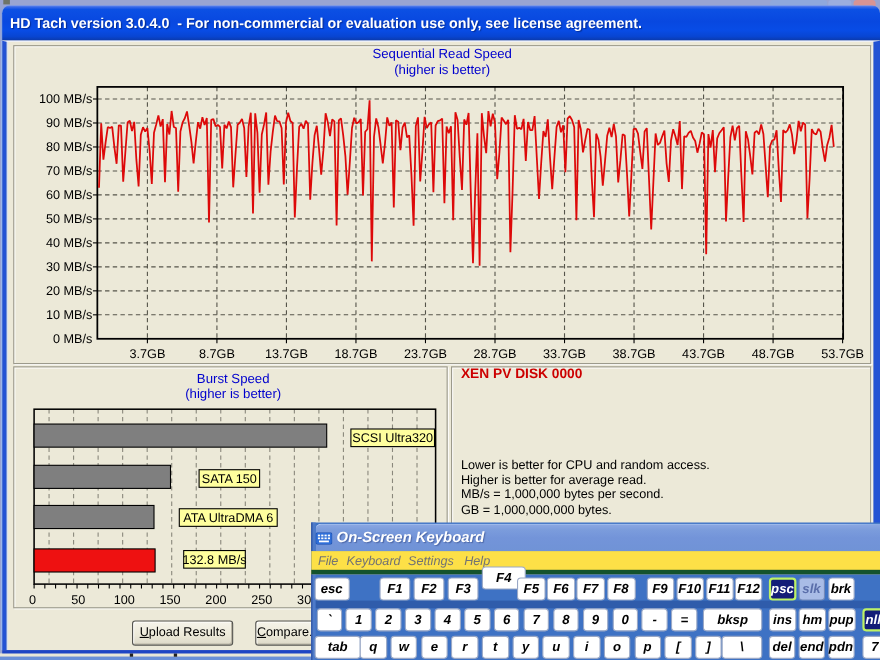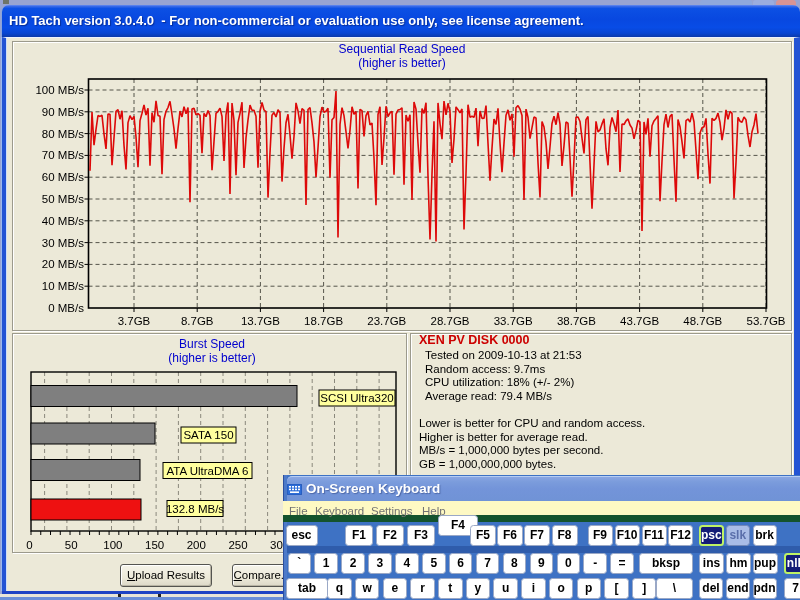--- a/index.html
+++ b/index.html
@@ -10,25 +10,25 @@
  border-left:4px solid #2353d4;border-right:6px solid #2353d4;border-top:1px solid #eef2fc;}
 #tbar{box-shadow:-1px 0 0 #8aa4dc}
 #body{box-shadow:-1px 0 0 #9cb8ec,inset 1px 0 0 #cfdef8}
 #bot{position:absolute;left:0;top:585.5px;width:798px;height:3px;background:#1e44c4}
 .panel{position:absolute;border:1px solid #9c9a8c;box-shadow:inset 1px 1px 0 #fff, 1px 1px 0 #fff;background:#ece9d8}
 .bluet{color:#0000cd;font-size:12px;text-align:center}
 .infotext{position:absolute;font-size:11.5px;color:#000;line-height:13.7px;white-space:pre}
 .btn{position:absolute;height:23px;background:linear-gradient(180deg,#f6f4ea,#ece9d8 60%,#dcd8c8);border:1px solid #545450;border-radius:3px;box-shadow:inset 1px 1px 0 #fff,inset -1px -1px 0 #b8b4a4;font-size:11.5px;color:#000;text-align:center;line-height:21px}
 .btn u{text-decoration:underline}
 
-#osk{position:absolute;left:283px;top:475px;width:517px;height:125px;background:#3e72c4;}
+#osk{position:absolute;left:283px;top:475px;width:517px;height:125px;background:#3e72c4;font-style:italic;}
 #oskbrd{position:absolute;left:0;top:0;width:4px;height:125px;background:#4d7ac9;border-left:1px solid #2c4f9e}
 #osktb{position:absolute;left:4px;top:1px;width:513px;height:25px;background:linear-gradient(180deg,#8aa6e2 0%,#7b9cdc 20%,#7394d9 50%,#7093d6 100%);border-radius:5px 0 0 0;border-top:1px solid #b6cdf4}
 #osktb .t{position:absolute;left:19px;top:4px;color:#fff;font-weight:bold;font-size:13.5px;text-shadow:1px 1px 1px rgba(40,60,120,.5)}
-#oskmenu{position:absolute;left:0px;top:26px;width:517px;height:21px;background:#fef9c3;border-bottom:7px solid #14532d;font-size:11.5px;color:#737373}
+#oskmenu{position:absolute;left:0px;top:26px;width:517px;height:21px;background:#fde047;border-bottom:4px solid #14532d;font-size:11.5px;color:#737373}
 #oskmenu span{position:absolute;top:4px}
 .key{position:absolute;height:21px;background:#fff;border:1px solid #9aa8c6;border-radius:3.5px;color:#000;font-weight:bold;font-size:12px;text-align:center;line-height:19px;white-space:nowrap}
 .key.dark{background:#131c77;border:2px solid #bef264;color:#fff;line-height:17px}
 .key.press{background:#a9bce6;border:1px solid #7288b8;color:#5a6eaa}
 </style></head>
 <body>
 
 <div style="position:absolute;left:700px;top:0;width:52px;height:6px;background:#8fa8dc;border-radius:3px 3px 0 0"></div>
 <div style="position:absolute;left:753px;top:0;width:21px;height:6px;background:#9badde;border-radius:3px 3px 0 0"></div>
 <div style="position:absolute;left:776px;top:0;width:20px;height:6px;background:#d89494;border-radius:3px 3px 0 0"></div>
@@ -194,24 +194,20 @@
         <text x="196.3" y="549" font-size="11.5" text-anchor="middle" fill="#000">200</text>
         <text x="238" y="549" font-size="11.5" text-anchor="middle" fill="#000">250</text>
         <text x="279.70000000000005" y="549" font-size="11.5" text-anchor="middle" fill="#000">300</text>
       </g>
  </svg>
 
  <div class="bluet" style="position:absolute;left:200px;top:37px;width:400px">Sequential Read Speed<br>(higher is better)</div>
  <div class="bluet" style="position:absolute;left:60px;top:332px;width:300px">Burst Speed<br>(higher is better)</div>
 
  <div class="infotext" style="left:417px;top:329px;color:#cc0000;font-weight:bold;font-size:12.5px">XEN PV DISK 0000</div>
- <div class="infotext" style="left:423px;top:344px">Tested on 2009-10-13 at 21:53
-Random access: 9.7ms
-CPU utilization: 18% (+/- 2%)
-Average read: 79.4 MB/s</div>
  <div class="infotext" style="left:417px;top:412px">Lower is better for CPU and random access.
 Higher is better for average read.
 MB/s = 1,000,000 bytes per second.
 GB = 1,000,000,000 bytes.</div>
 
  <div class="btn" style="left:118px;top:559px;width:92px"><u>U</u>pload Results</div>
  <div class="btn" style="left:230px;top:559px;width:60px"><u>C</u>ompare...</div>
 </div>
 
 <div id="osk">

